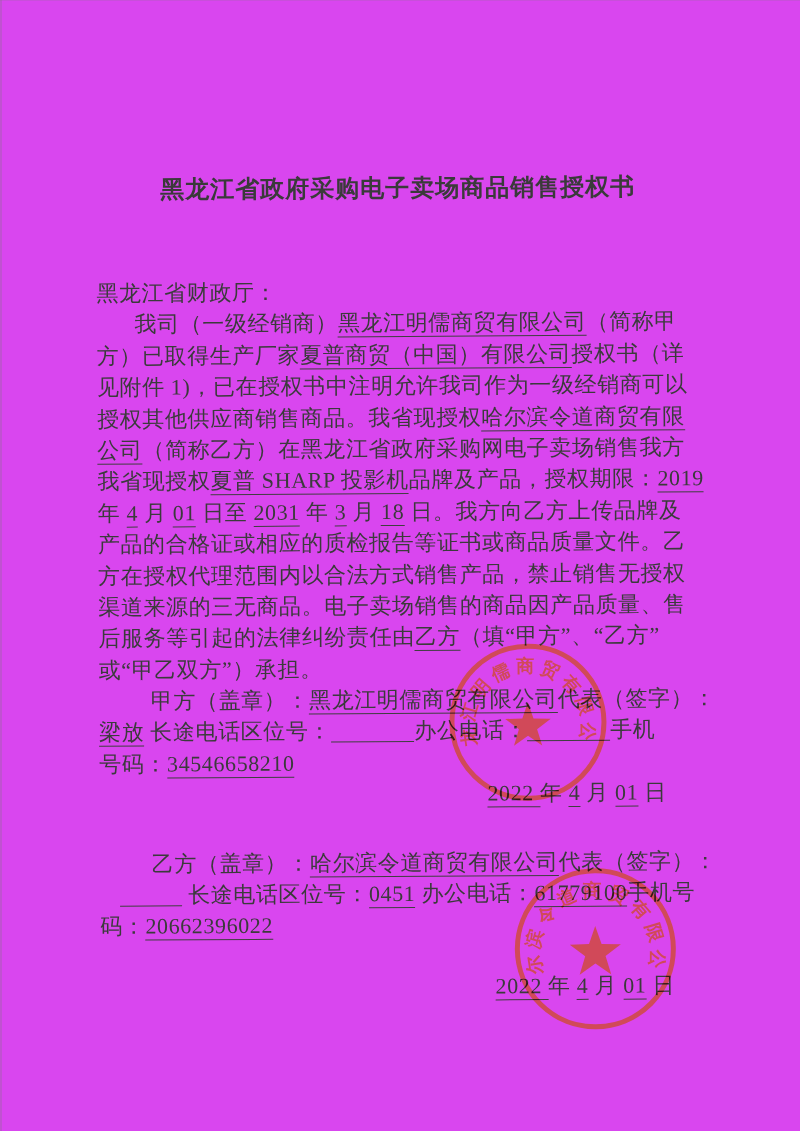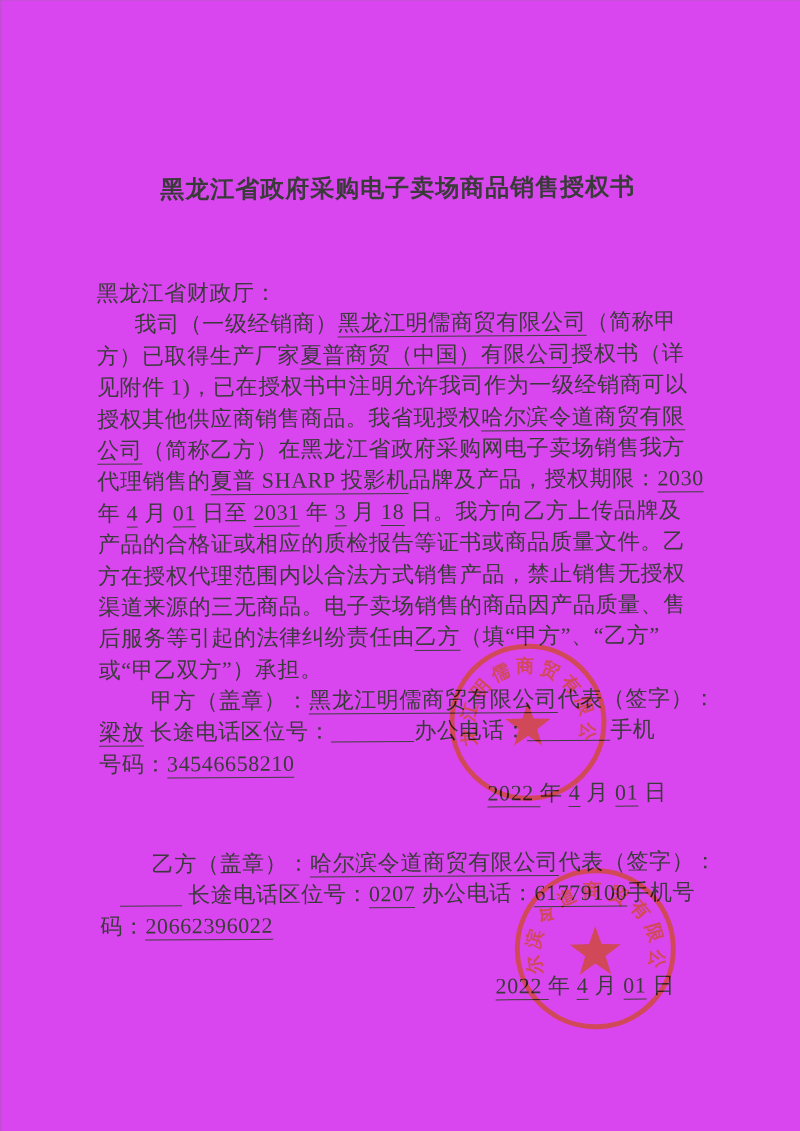--- a/index.html
+++ b/index.html
@@ -68,33 +68,33 @@
 
     <div class="doc-title">黑龙江省政府采购电子卖场商品销售授权书</div>
 
     <div class="doc-body">
         <div class="line"><span>黑龙江省财政厅：</span></div>
         <div class="line" style="padding-left: 38px;"><span>我司（一级经销商）</span><span class="u">黑龙江明儒商贸有限公司</span><span>（简称甲</span></div>
         <div class="line"><span>方）已取得生产厂家</span><span class="u">夏普商贸（中国）有限公司</span><span>授权书（详</span></div>
         <div class="line"><span>见附件 1)，已在授权书中注明允许我司作为一级经销商可以</span></div>
         <div class="line"><span>授权其他供应商销售商品。我省现授权</span><span class="u">哈尔滨令道商贸有限</span></div>
         <div class="line"><span class="u">公司</span><span>（简称乙方）在黑龙江省政府采购网电子卖场销售我方</span></div>
-        <div class="line"><span>代理销售的</span><span class="u">夏普 SHARP 投影机</span><span>品牌及产品，授权期限：</span><span class="u">2030</span></div>
+        <div class="line"><span>我省现授权</span><span class="u">夏普 SHARP 投影机</span><span>品牌及产品，授权期限：</span><span class="u">2019</span></div>
         <div class="line"><span>年 </span><span class="u">4</span><span> 月 </span><span class="u">01</span><span> 日至 </span><span class="u">2031</span><span> 年 </span><span class="u">3</span><span> 月 </span><span class="u">18</span><span> 日。我方向乙方上传品牌及</span></div>
         <div class="line"><span>产品的合格证或相应的质检报告等证书或商品质量文件。乙</span></div>
         <div class="line"><span>方在授权代理范围内以合法方式销售产品，禁止销售无授权</span></div>
         <div class="line"><span>渠道来源的三无商品。电子卖场销售的商品因产品质量、售</span></div>
         <div class="line"><span>后服务等引起的法律纠纷责任由</span><span class="u">乙方</span><span>（填“甲方”、“乙方”</span></div>
         <div class="line"><span>或“甲乙双方”）承担。</span></div>
         <div class="line" style="padding-left: 52px;"><span>甲方（盖章）：</span><span class="u">黑龙江明儒商贸有限公司</span><span>代表（签字）：</span></div>
         <div class="line"><span class="u">梁放</span><span> 长途电话区位号：</span><span class="blank" style="width: 83px;"></span><span>办公电话：</span><span class="blank" style="width: 83px;"></span><span>手机</span></div>
         <div class="line"><span>号码：</span><span class="u">34546658210</span></div>
         <div class="line" style="padding-left: 388px;"><span class="u">2022 </span><span>年 </span><span class="u">4</span><span> 月 </span><span class="u">01</span><span> 日</span></div>
         <div class="line" style="padding-left: 52px; margin-top: 37px;"><span>乙方（盖章）：</span><span class="u">哈尔滨令道商贸有限公司</span><span>代表（签字）：</span></div>
-        <div class="line" style="padding-left: 20px;"><span class="blank" style="width: 62px;"></span><span> 长途电话区位号：</span><span class="u">0207</span><span> 办公电话：</span><span class="u">61779100</span><span>手机号</span></div>
+        <div class="line" style="padding-left: 20px;"><span class="blank" style="width: 62px;"></span><span> 长途电话区位号：</span><span class="u">0451</span><span> 办公电话：</span><span class="u">61779100</span><span>手机号</span></div>
         <div class="line"><span>码：</span><span class="u">20662396022</span></div>
         <div class="line" style="padding-left: 395px; margin-top: 30px;"><span class="u">2022 </span><span>年 </span><span class="u">4</span><span> 月 </span><span class="u">01</span><span> 日</span></div>
       </div>
 
     <svg class="seal" style="left:432px;top:628px" width="190" height="190" viewBox="0 0 190 190">
       <circle cx="95" cy="95" r="76" fill="none" stroke-width="5" stroke="#cf4a3e"></circle>
       <path id="arcA" d="M 43.3 114.4 A 54 54 0 1 1 146.7 114.4" fill="none"></path>
       <polygon points="0,-24 5.6,-7.8 22.8,-7.4 9.1,3.0 14.1,19.4 0,9.6 -14.1,19.4 -9.1,3.0 -22.8,-7.4 -5.6,-7.8" transform="translate(95,99)" fill="#cf4a3e"></polygon>
       <text font-size="18" letter-spacing="5" fill="#cf4a3e">
         <textPath href="#arcA" startOffset="50%" text-anchor="middle">黑龙江明儒商贸有限公司</textPath>

